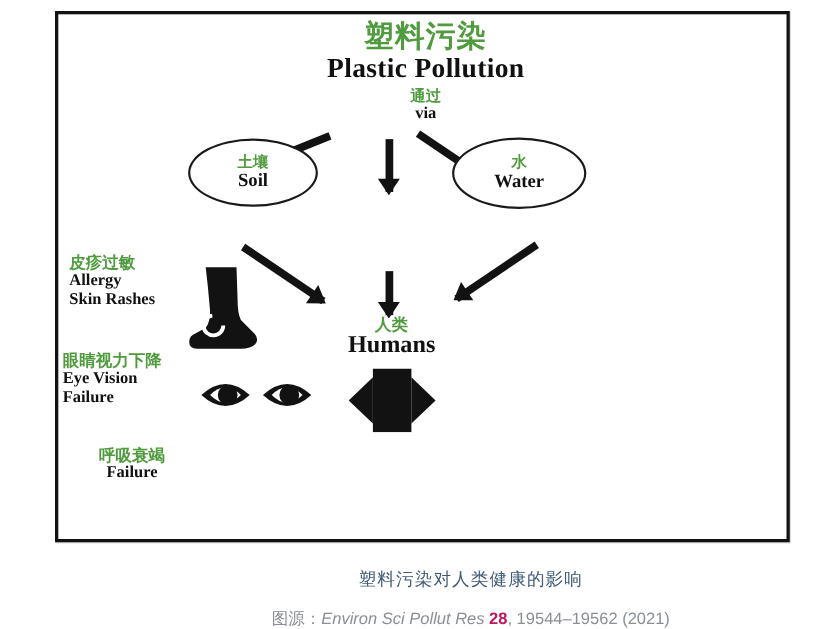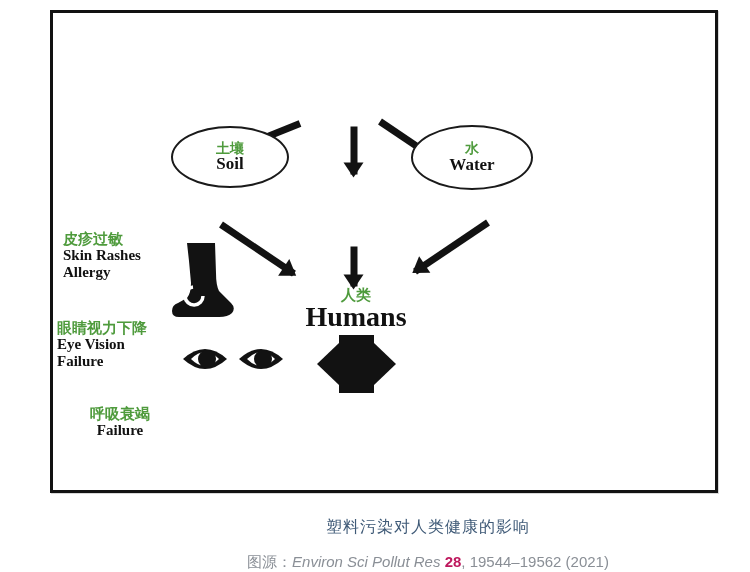--- a/index.html
+++ b/index.html
@@ -101,21 +101,21 @@
 
   
   #humans-block {
     position: absolute;
     left: 245px;
     top: 274px;
     width: 116px;
     text-align: center;
   }
   #humans-zh { font-size: 15px; }
-  #humans-en { font-size: 28px; margin-top: -2px; text-align: center; }
+  #humans-en { font-size: 22px; margin-top: -2px; text-align: center; }
 
   #humans-icon {
     position: absolute;
     left: 262px;
     top: 322px;
     width: 83px;
     height: 58px;
   }
 
   
@@ -157,20 +157,26 @@
   #source-line .ital { font-style: italic; }
   #source-line .bold { font-weight: bold; color: #be185d; }
 </style>
 </head>
 <body>
 
 <div id="page">
 
   <div id="figure-frame">
 
+    <div id="title-block">
+      <div id="title-zh" class="zh">塑料污染</div>
+      <div id="title-en" class="en">Plastic Pollution</div>
+      <div id="via-zh" class="zh">通过</div>
+      <div id="via-en" class="en">via</div>
+    </div>
 
     <div class="arrow" style="left:247px; top:107px; width:62px; transform: rotate(158deg);"></div>
 
     <div class="arrow" style="left:301px; top:110px; width:48px; transform: rotate(90deg);"></div>
 
     <div class="arrow" style="left:327px; top:105px; width:62px; transform: rotate(34deg);"></div>
 
     <div class="node-ellipse" id="node-soil">
       <span class="zh">土壤</span>
       <span class="en">Soil</span>
@@ -189,22 +195,22 @@
       <div id="humans-en" class="en">Humans</div>
     </div>
     <svg id="humans-icon" viewBox="0 0 83 58">
       <rect x="24" y="0" width="35" height="58" fill="#121212"></rect>
       <polygon points="24,8 24,50 2,29" fill="#121212"></polygon>
       <polygon points="59,8 59,50 81,29" fill="#121212"></polygon>
     </svg>
 
     <div class="organ-text" id="foot-text">
       <div class="zh">皮疹过敏</div>
+      <div class="en">Allergy</div>
       <div class="en">Skin Rashes</div>
-      <div class="en">Allergy</div>
     </div>
     <svg class="icon-box" id="foot-icon" viewBox="0 0 68 78">
       <path d="M18 2 L46 2 L47 32 Q47 44 50 50 L62 62 Q67 67 63 72 Q59 76 50 76 L10 76 Q3 76 3 70 Q3 64 9 62 L18 57 Q22 52 22 42 L20 20 Z" fill="#121212"></path>
       <path d="M24 46 a9 9 0 1 0 10 9" fill="none" stroke="#ffffff" stroke-width="3.5"></path>
     </svg>
 
     <div class="organ-text" id="eye-text">
       <div class="zh">眼睛视力下降</div>
       <div class="en">Eye Vision</div>
       <div class="en">Failure</div>

